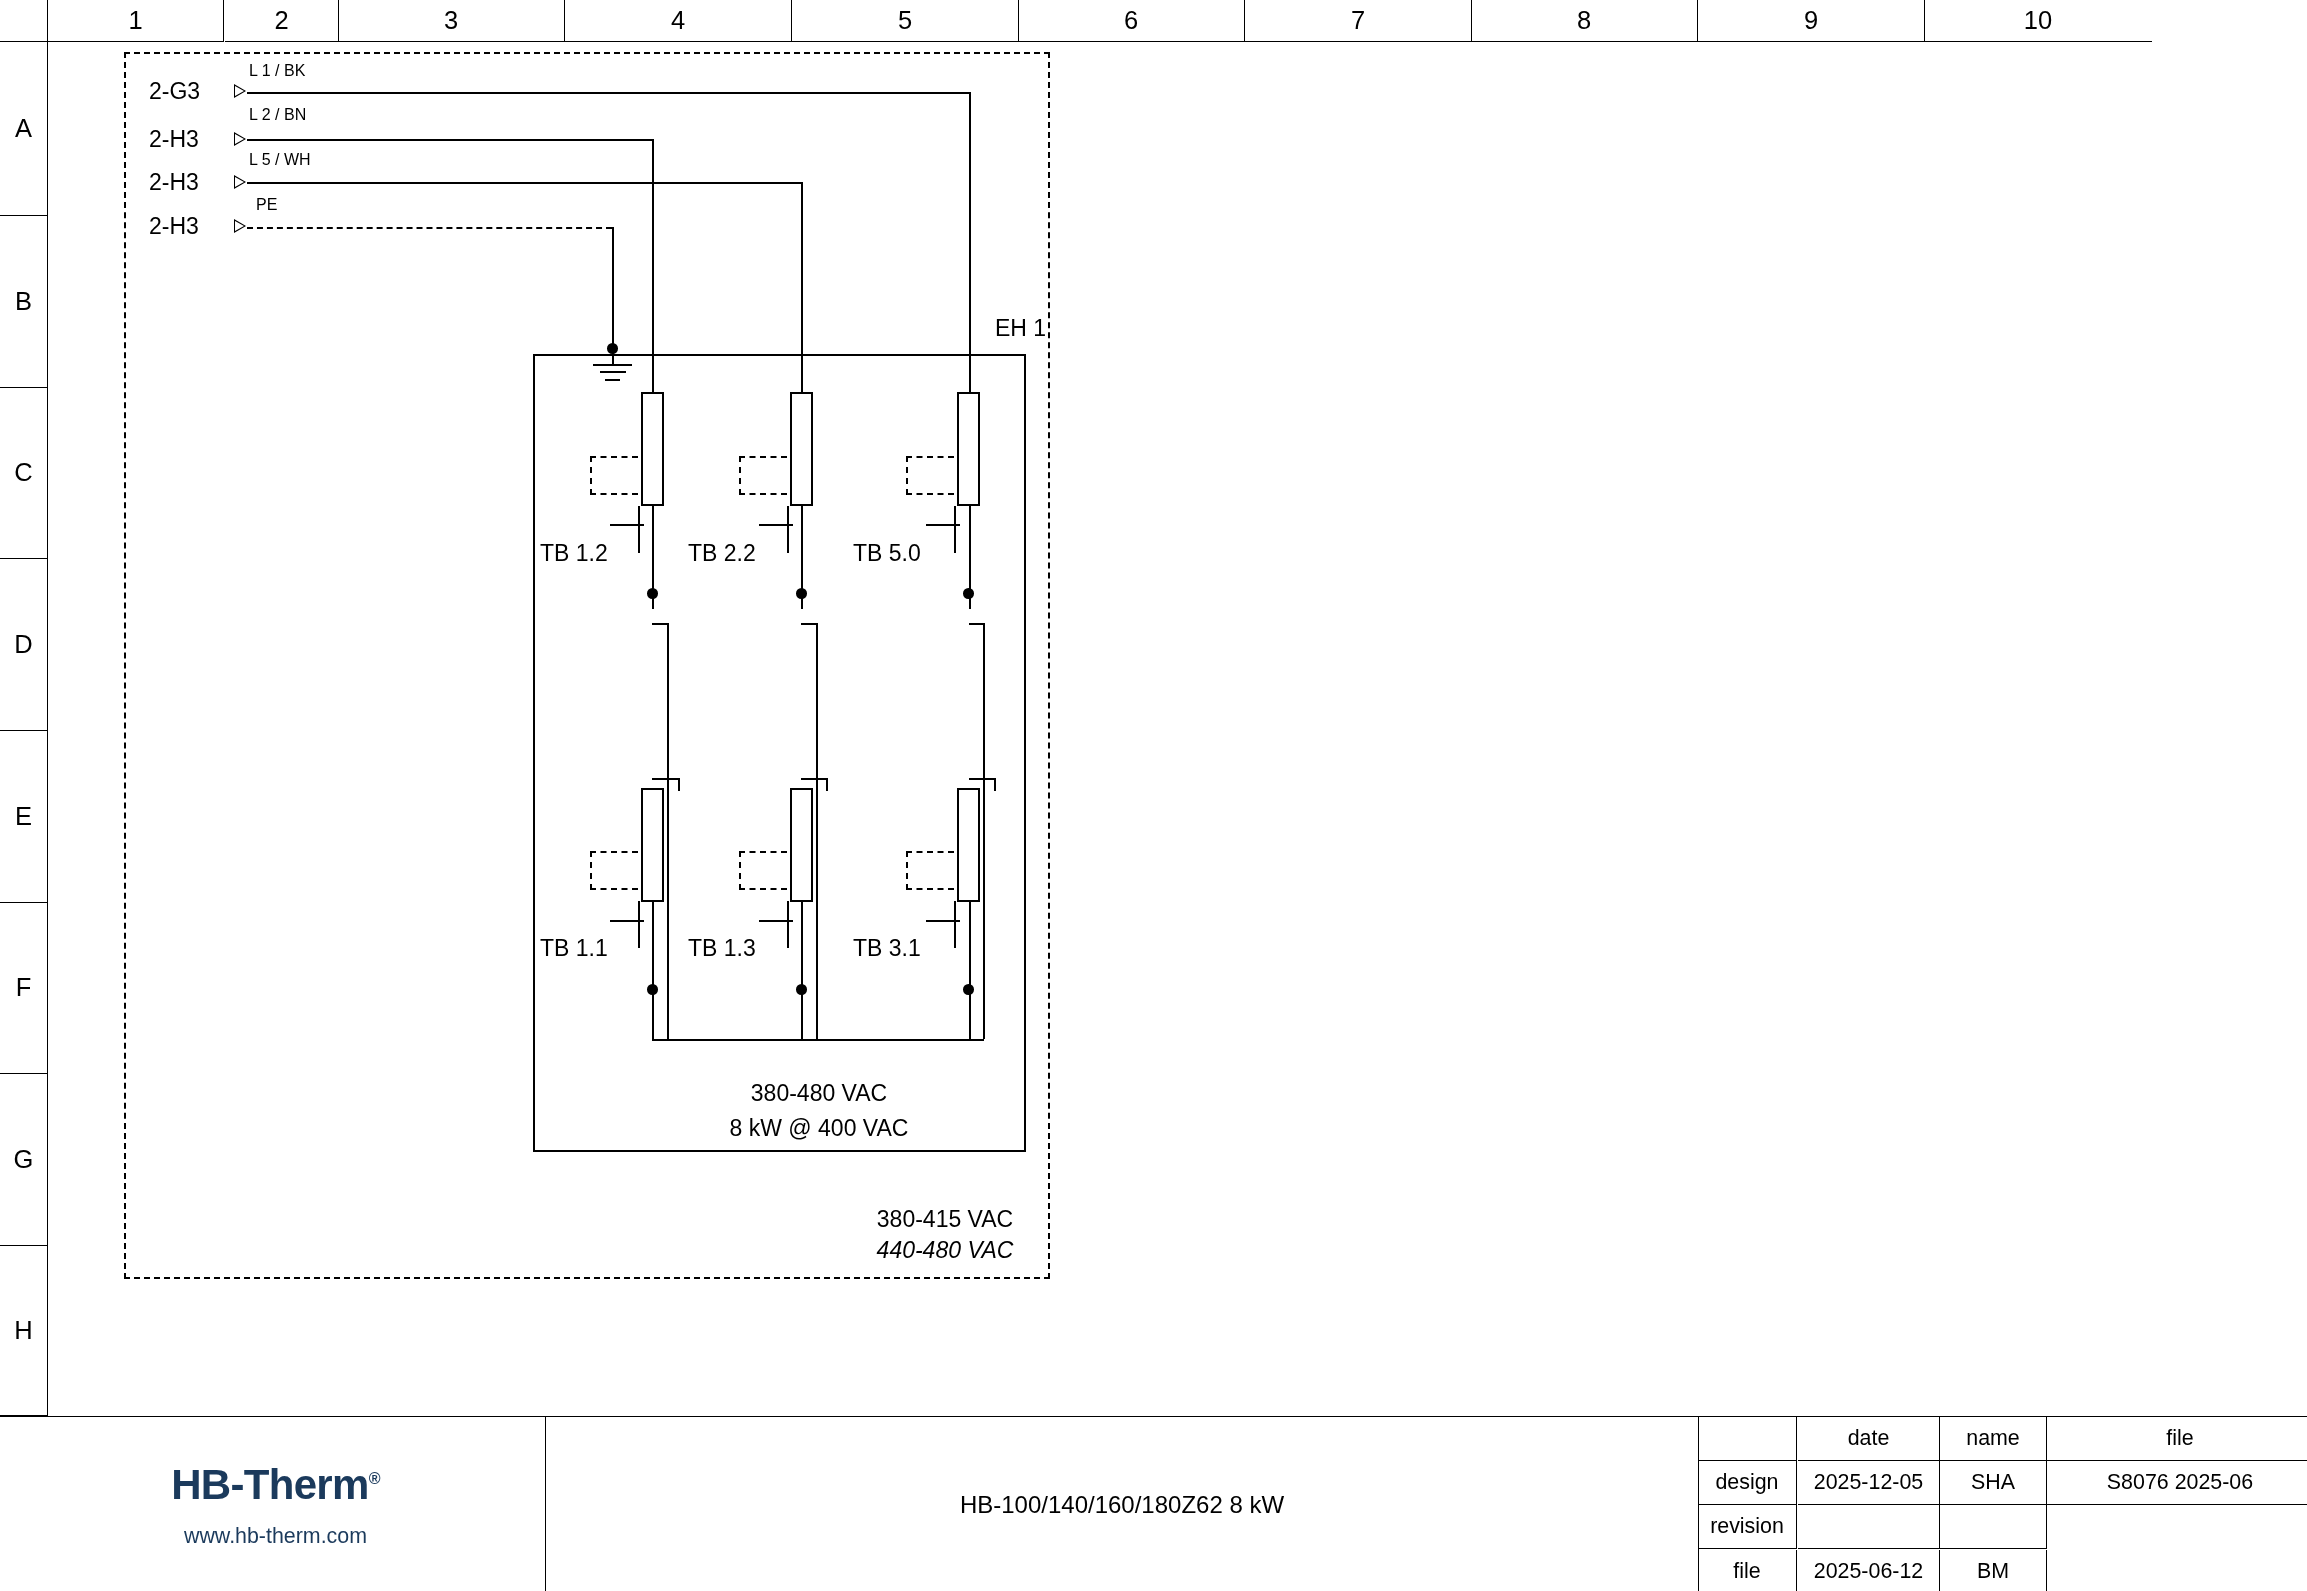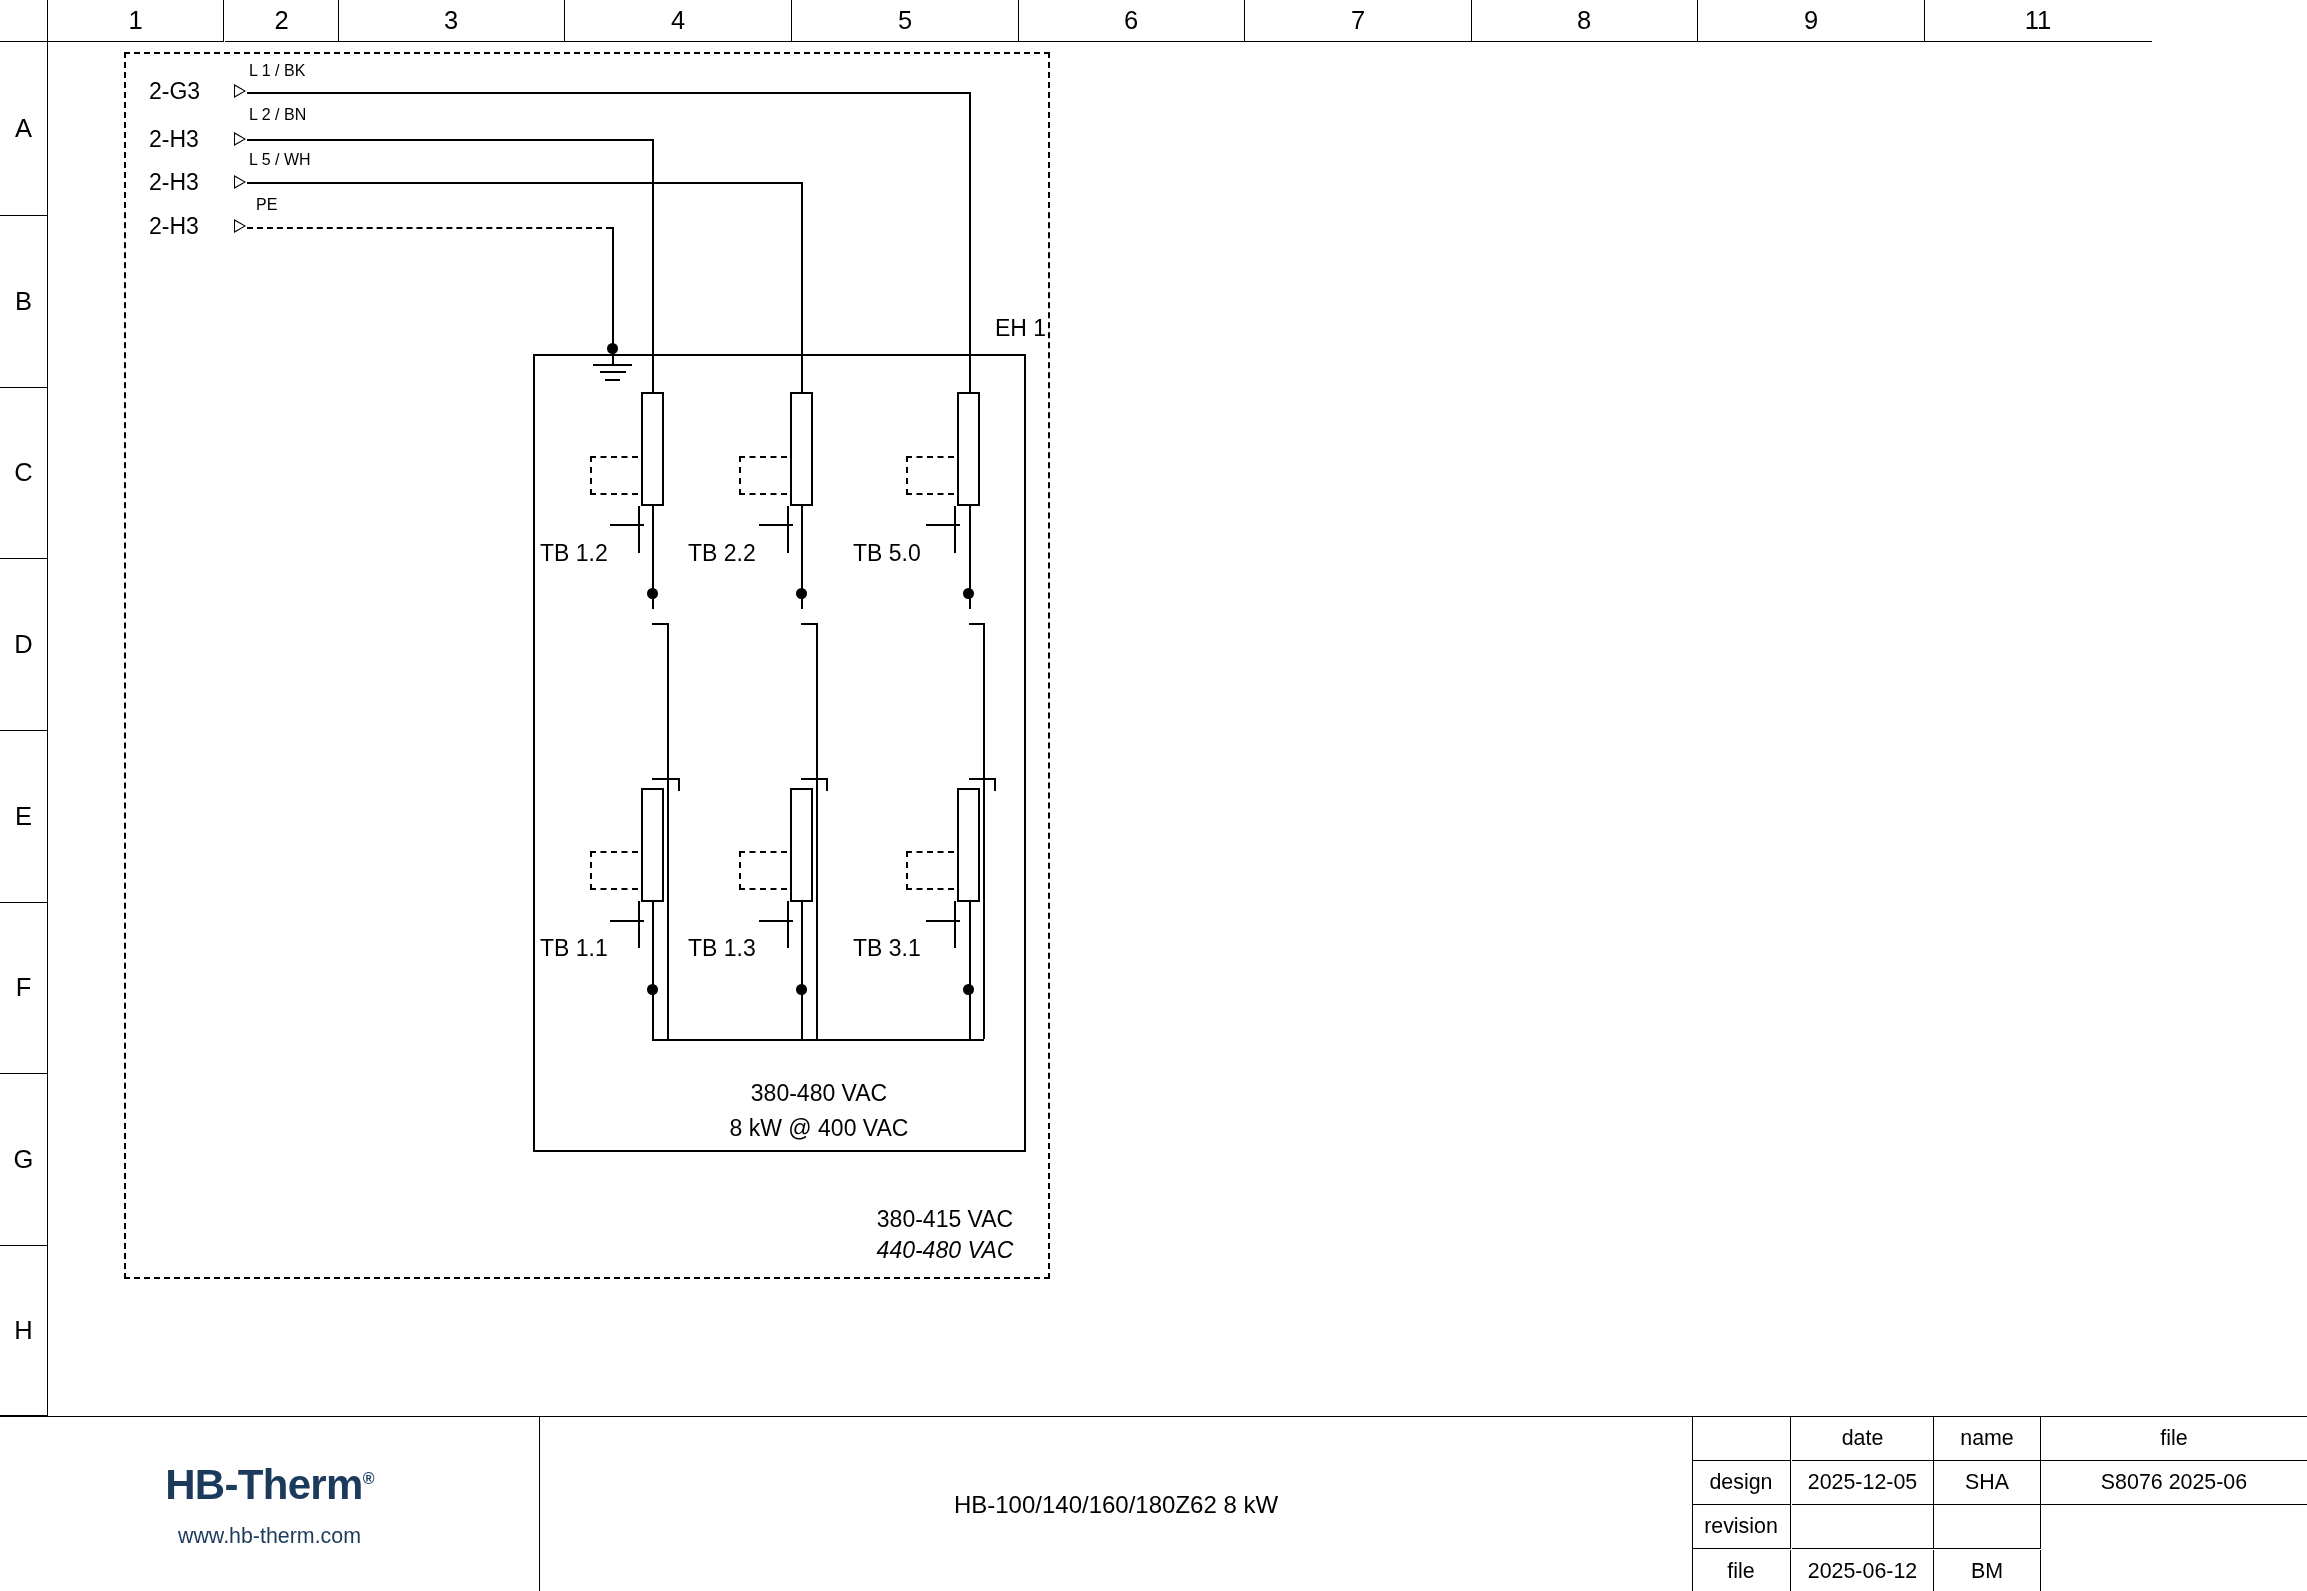--- a/index.html
+++ b/index.html
@@ -127,20 +127,21 @@
     bottom: 0;
     width: 2307px;
     height: 176px;
     border-top: 1.3px solid #000;
   }
   .tb-cell {
     position: absolute;
     display: flex; align-items: center; justify-content: center;
     font-size: 21.4px;
     text-align: center;
+    margin-left: 6px;
   }
   .tb-border-r { border-right: 1.3px solid #000; }
   .tb-border-b { border-bottom: 1.3px solid #000; }
 
   #brand {
     font-family: "Liberation Sans", sans-serif;
     font-weight: bold;
     font-size: 42px;
     color: #1b3a5c;
     letter-spacing: -0.7px;
@@ -176,21 +177,21 @@
   <div class="col-header" style="left:1245px;width:227px;">
       <span>7</span>
     </div>
   <div class="col-header" style="left:1471px;width:227px;">
       <span>8</span>
     </div>
   <div class="col-header" style="left:1698px;width:227px;">
       <span>9</span>
     </div>
   <div class="col-header" style="left:1924px;width:228px;border-right:none;">
-      <span>11</span>
+      <span>10</span>
     </div>
 
   <div class="row-header" style="top:42px;height:174px;">
       <span>A</span>
     </div>
   <div class="row-header" style="top:216px;height:172px;">
       <span>B</span>
     </div>
   <div class="row-header" style="top:387px;height:172px;">
       <span>C</span>

